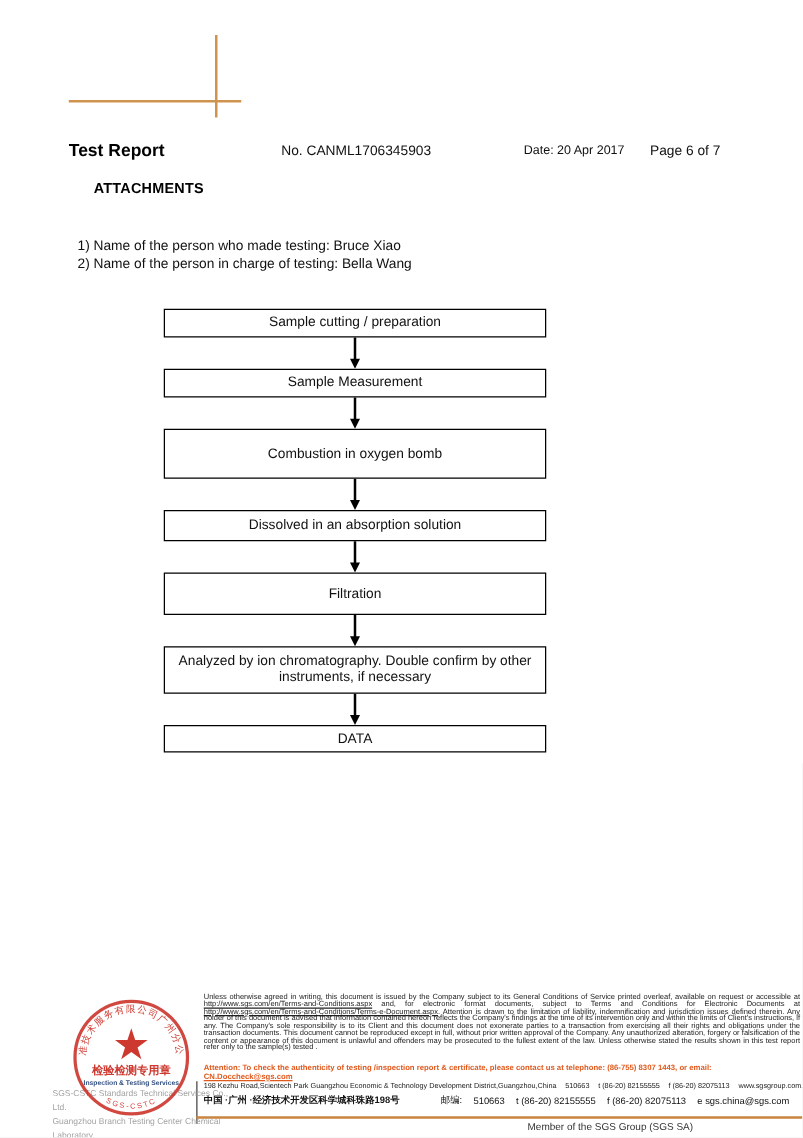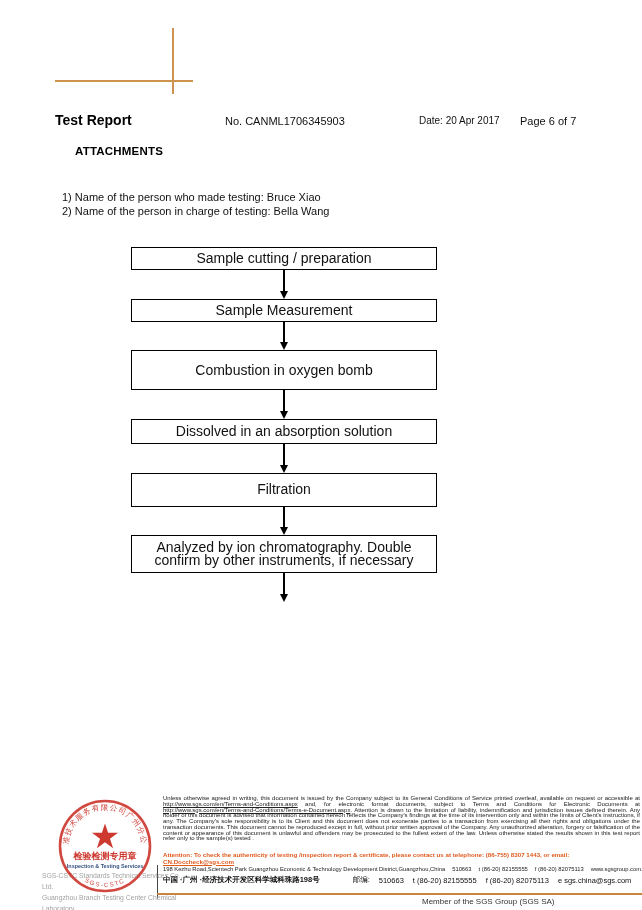--- a/index.html
+++ b/index.html
@@ -25,21 +25,21 @@
   .chart-title { position:absolute; left:131px; top:163px; width:306px; text-align:center; font-size:12px; font-weight:bold; color:#000; }
   .notes { position:absolute; left:62px; top:191px; font-size:11px; line-height:13.5px; color:#111; }
   
   .flowchart {
     position:absolute; left:131px; top:247px; width:306px; height:355px;
     display:flex; flex-direction:column;
   }
   .flow-box {
     border:1px solid #000; background:#fff; flex-shrink:0;
     display:flex; align-items:center; justify-content:center;
-    text-align:center; font-size:14px; line-height:13px; color:#111; padding:0 8px;
+    text-align:center; font-size:11px; line-height:13px; color:#111; padding:0 8px;
   }
   .flow-arrow { flex:1; display:flex; flex-direction:column; align-items:center; min-height:10px; }
   .flow-arrow .stem { width:2px; flex:1; background:#000; }
   .flow-arrow .head {
     width:0; height:0; margin-top:-1px;
     border-left:4.5px solid transparent; border-right:4.5px solid transparent;
     border-top:8px solid #000;
   }
   
   .legal {
@@ -123,20 +123,23 @@
         <div class="stem"></div>
         <div class="head"></div>
       </div>
     <div class="flow-box" style="height:38px">
         <span>Analyzed by ion chromatography. Double confirm by other instruments, if necessary</span>
       </div>
     <div class="flow-arrow">
         <div class="stem"></div>
         <div class="head"></div>
       </div>
+    <div class="flow-box" style="height:22px">
+        <span>DATA</span>
+      </div>
   </div>
 
   <div class="legal"><span>Unless otherwise agreed in writing, this document is issued by the Company subject to its General Conditions of Service printed overleaf, available on request or accessible at </span><span class="lnk">http://www.sgs.com/en/Terms-and-Conditions.aspx</span><span> and, for electronic format documents, subject to Terms and Conditions for Electronic Documents at </span><span class="lnk">http://www.sgs.com/en/Terms-and-Conditions/Terms-e-Document.aspx</span><span>. Attention is drawn to the limitation of liability, indemnification and jurisdiction issues defined therein. Any holder of this document is advised that information contained hereon reflects the Company's findings at the time of its intervention only and within the limits of Client's instructions, if any. The Company's sole responsibility is to its Client and this document does not exonerate parties to a transaction from exercising all their rights and obligations under the transaction documents. This document cannot be reproduced except in full, without prior written approval of the Company. Any unauthorized alteration, forgery or falsification of the content or appearance of this document is unlawful and offenders may be prosecuted to the fullest extent of the law. Unless otherwise stated the results shown in this test report refer only to the sample(s) tested .</span></div>
 
   <div class="attention"><span>Attention: To check the authenticity of testing /inspection report &amp; certificate, please contact us at telephone: (86-755) 8307 1443, or email: </span><span class="lnk">CN.Doccheck@sgs.com</span></div>
 
   <div class="addr-divider"></div>
 
   <div class="addr-block">
     <div class="addr-row1">

